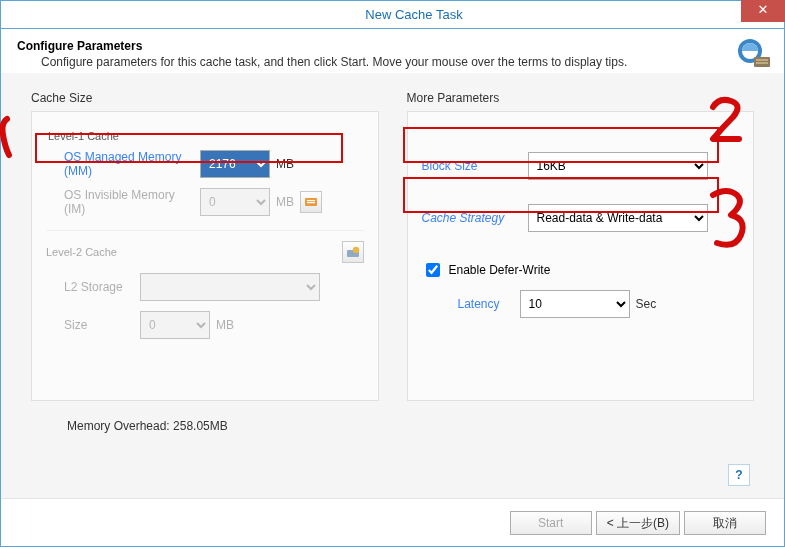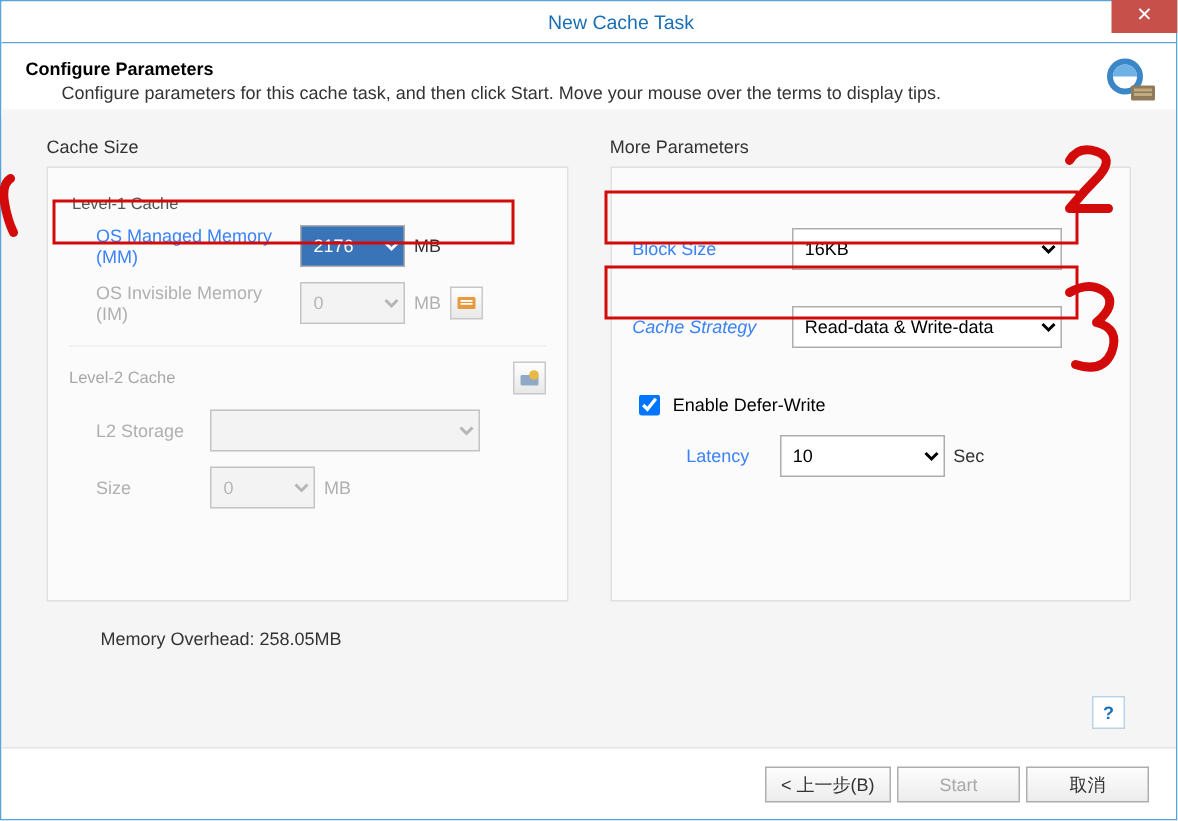--- a/index.html
+++ b/index.html
@@ -197,18 +197,18 @@
     </div>
     <div class="ann" style="left:706px; top:112px; width:44px; height:70px;">
       <svg width="44" height="70">
           <path d="M6 10 Q20 2 30 10 Q38 18 24 30 Q40 34 34 50 Q28 64 10 58" stroke="#d20a0a" stroke-width="6" fill="none" stroke-linecap="round" stroke-linejoin="round"></path>
         </svg>
     </div>
 
   </div>
 
   <div class="footer">
+    <div class="btn disabled">Start</div>
     <div class="btn">&lt; 上一步(B)</div>
-    <div class="btn disabled">Start</div>
     <div class="btn">取消</div>
   </div>
 
 </div>
 
 </body></html>

